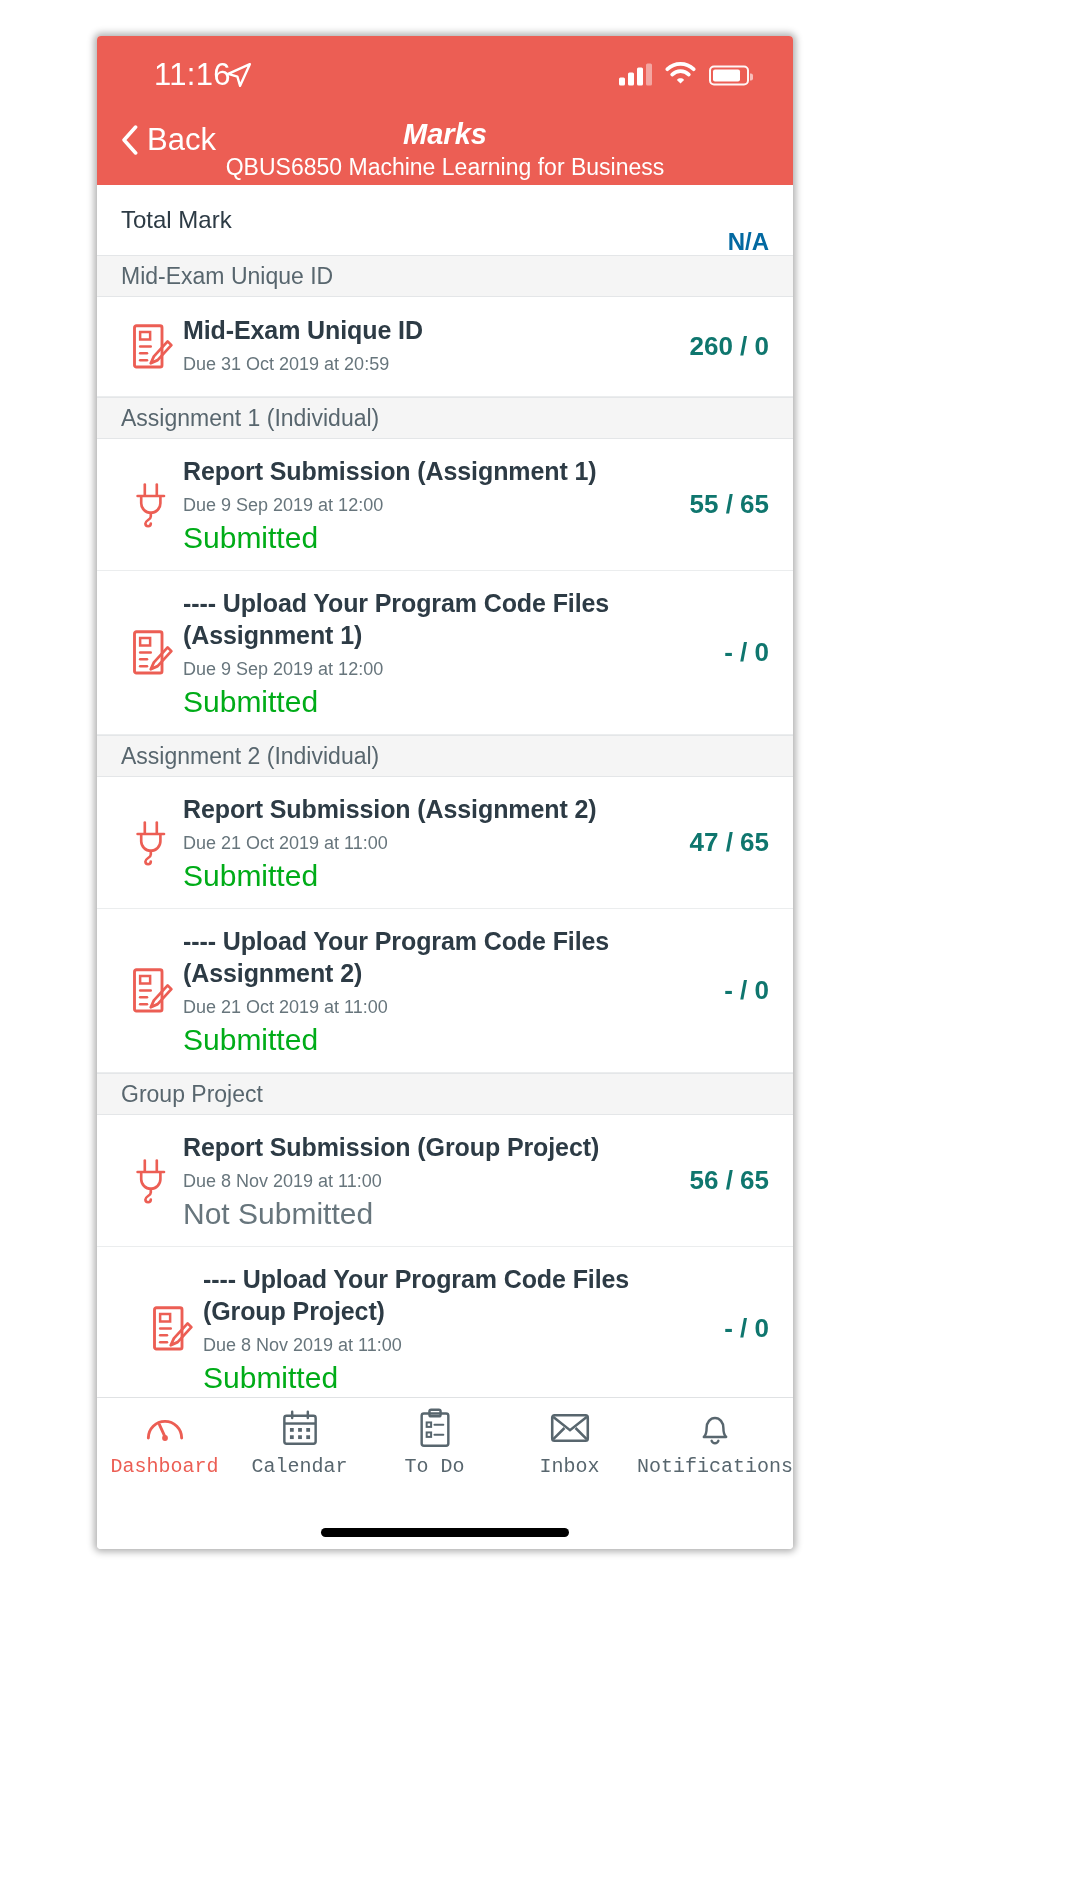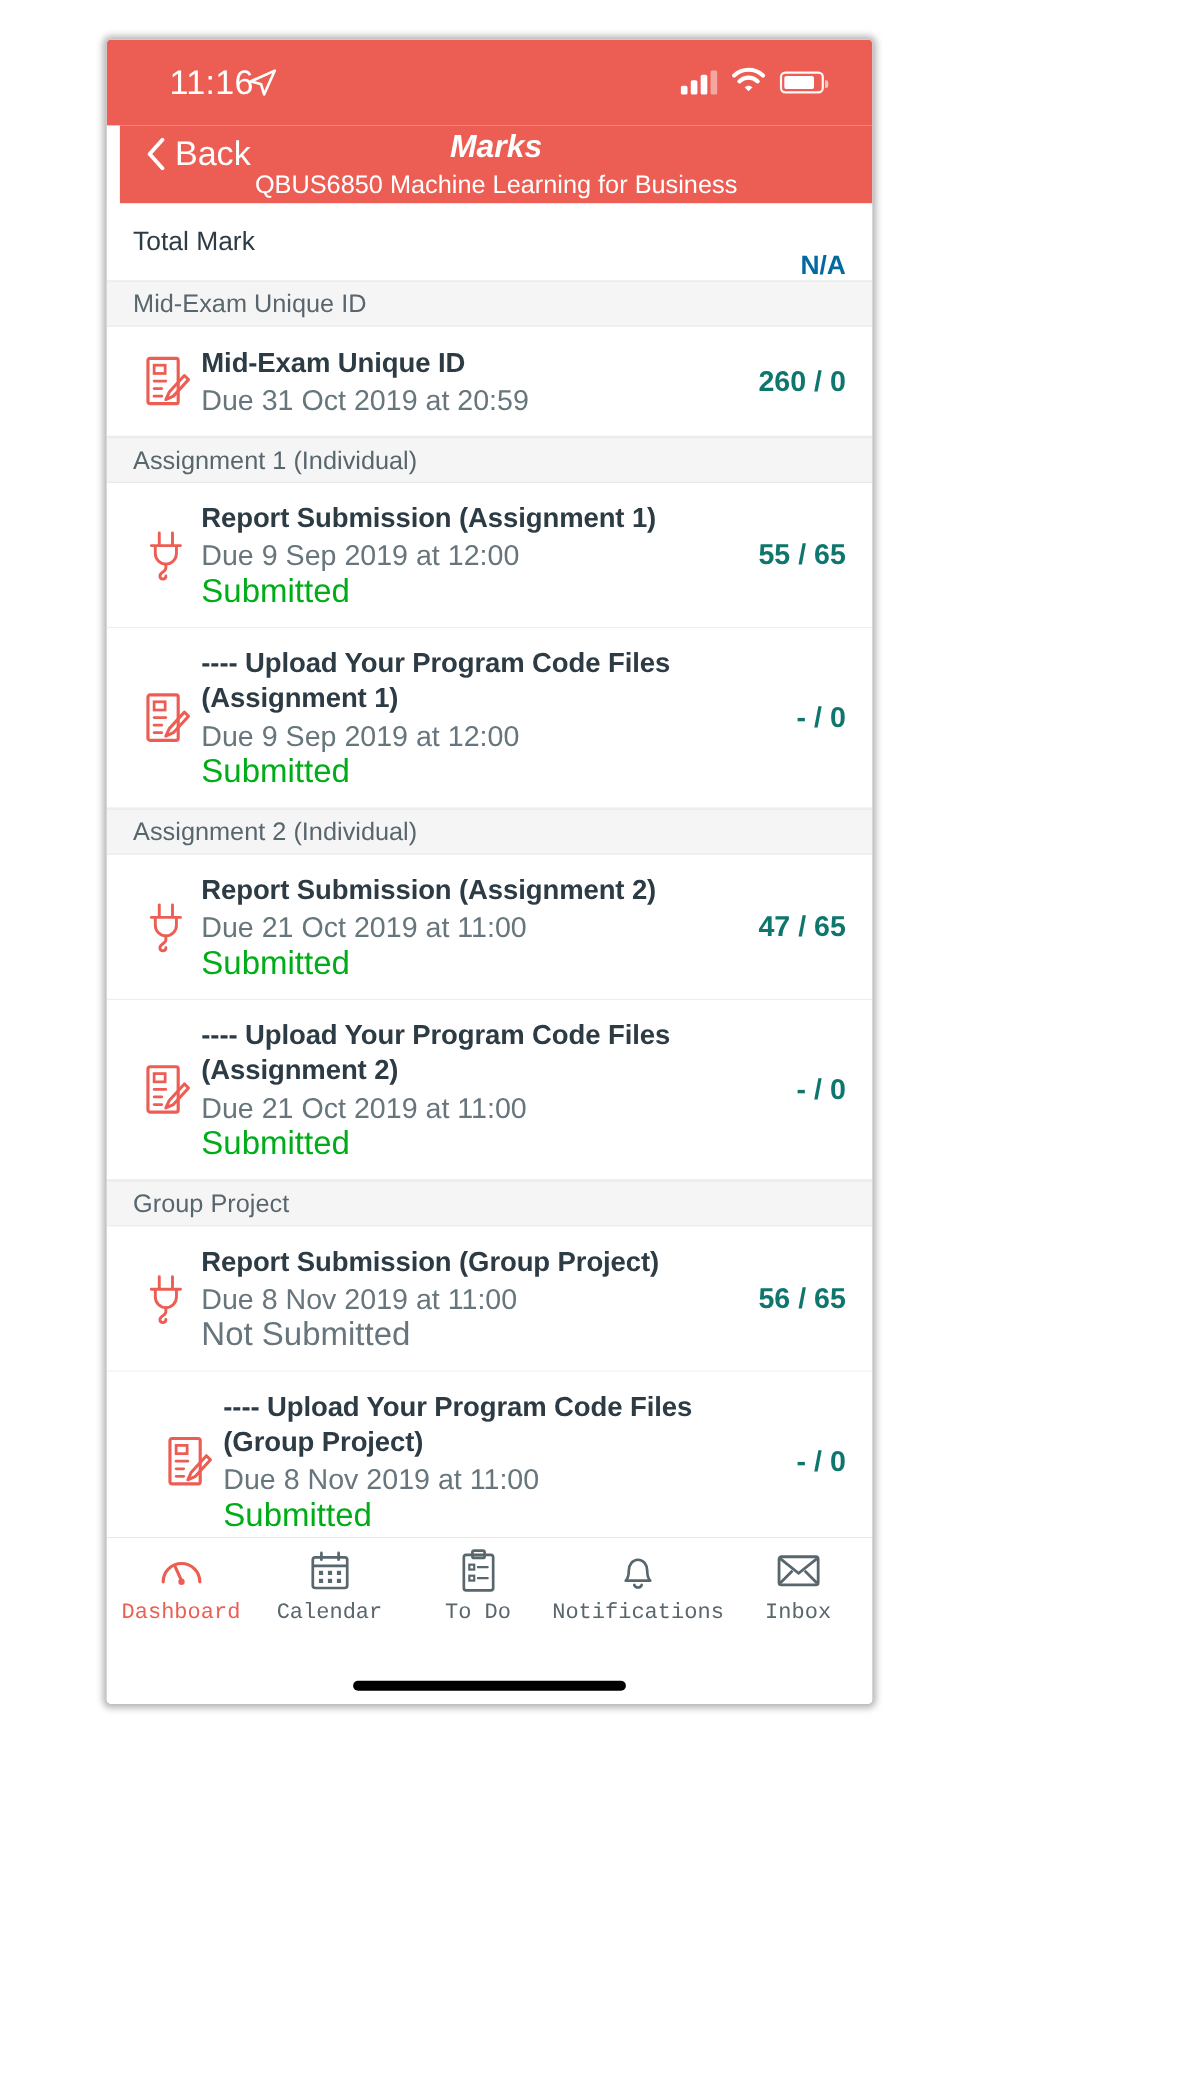--- a/index.html
+++ b/index.html
@@ -108,21 +108,20 @@
     width: 74%;
     background: #ffffff;
     border-radius: 2px;
   }
   
   .navbar {
     background: var(--brand);
     flex: none;
     height: 71px;
     position: relative;
-    margin-left: 12px;
   }
   .back-btn {
     position: absolute;
     left: 24px;
     top: 8px;
     display: flex;
     align-items: center;
     gap: 9px;
     cursor: pointer;
   }
@@ -220,21 +219,21 @@
     padding-right: 10px;
   }
   .row-title {
     font-size: 25px;
     font-weight: 700;
     color: #2d3b45;
     line-height: 32px;
     letter-spacing: -0.1px;
   }
   .row-due {
-    font-size: 26px;
+    font-size: 18px;
     color: #67757c;
     line-height: 32px;
     margin-top: 2px;
   }
   .row-status {
     font-size: 30px;
     line-height: 32px;
     margin-top: 1px;
   }
   .status-submitted { color: #00ac18; }
@@ -524,36 +523,36 @@
               <rect x="7.5" y="13" width="4" height="4" fill="none" stroke="#58666e" stroke-width="1.8"></rect>
               <line x1="14.5" y1="15" x2="22.5" y2="15" stroke="#58666e" stroke-width="1.8" stroke-linecap="round"></line>
               <rect x="7.5" y="22" width="4" height="4" fill="none" stroke="#58666e" stroke-width="1.8"></rect>
               <line x1="14.5" y1="24" x2="22.5" y2="24" stroke="#58666e" stroke-width="1.8" stroke-linecap="round"></line>
             </svg>
           </div>
           <div class="tab-label">To Do</div>
         </div>
         <div class="tab">
           <div class="tab-ico">
-            <svg viewBox="0 0 32 34" width="36" height="38">
-              <path d="M6 25c2.2-2 2.5-4 2.5-8 0-5 3.2-9 7.5-9s7.5 4 7.5 9c0 4 .3 6 2.5 8z" fill="none" stroke="#58666e" stroke-width="2.2" stroke-linejoin="round"></path>
-              <path d="M13 28.5a3.2 3.2 0 0 0 6 0" fill="none" stroke="#58666e" stroke-width="2.2" stroke-linecap="round"></path>
-            </svg>
-          </div>
-          <div class="tab-label">Notifications</div>
-        </div>
-        <div class="tab">
-          <div class="tab-ico">
             <svg viewBox="0 0 36 28" width="40" height="32">
               <rect x="2" y="2.5" width="32" height="23" rx="2" fill="none" stroke="#58666e" stroke-width="2.3"></rect>
               <path d="M3 4 18 16 33 4" fill="none" stroke="#58666e" stroke-width="2.3"></path>
               <path d="M3 24 13 14M33 24 23 14" fill="none" stroke="#58666e" stroke-width="2.3"></path>
             </svg>
           </div>
           <div class="tab-label">Inbox</div>
         </div>
+        <div class="tab">
+          <div class="tab-ico">
+            <svg viewBox="0 0 32 34" width="36" height="38">
+              <path d="M6 25c2.2-2 2.5-4 2.5-8 0-5 3.2-9 7.5-9s7.5 4 7.5 9c0 4 .3 6 2.5 8z" fill="none" stroke="#58666e" stroke-width="2.2" stroke-linejoin="round"></path>
+              <path d="M13 28.5a3.2 3.2 0 0 0 6 0" fill="none" stroke="#58666e" stroke-width="2.2" stroke-linecap="round"></path>
+            </svg>
+          </div>
+          <div class="tab-label">Notifications</div>
+        </div>
       </div>
     <div class="home-indicator-wrap">
       <div class="home-indicator"></div>
     </div>
 
   </div>
 </div>
 
 </body></html>

